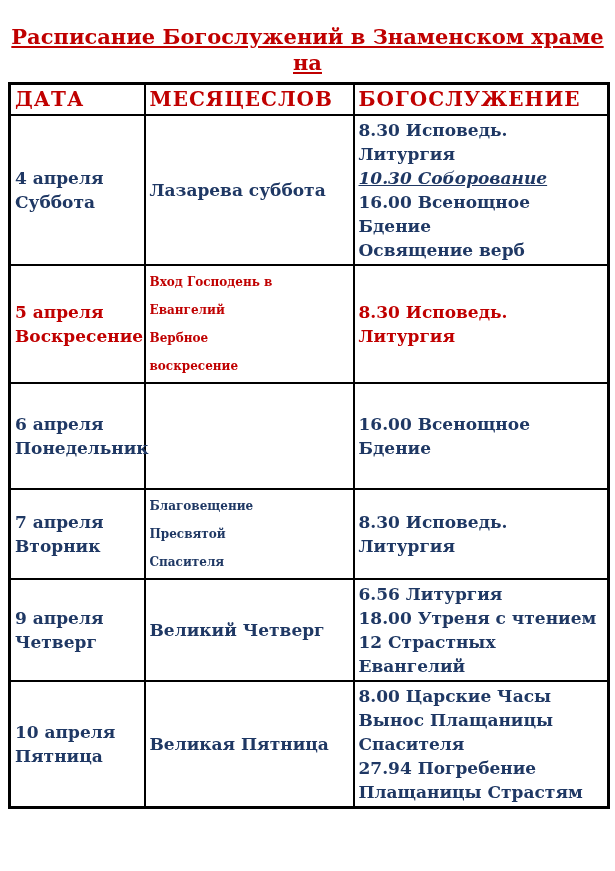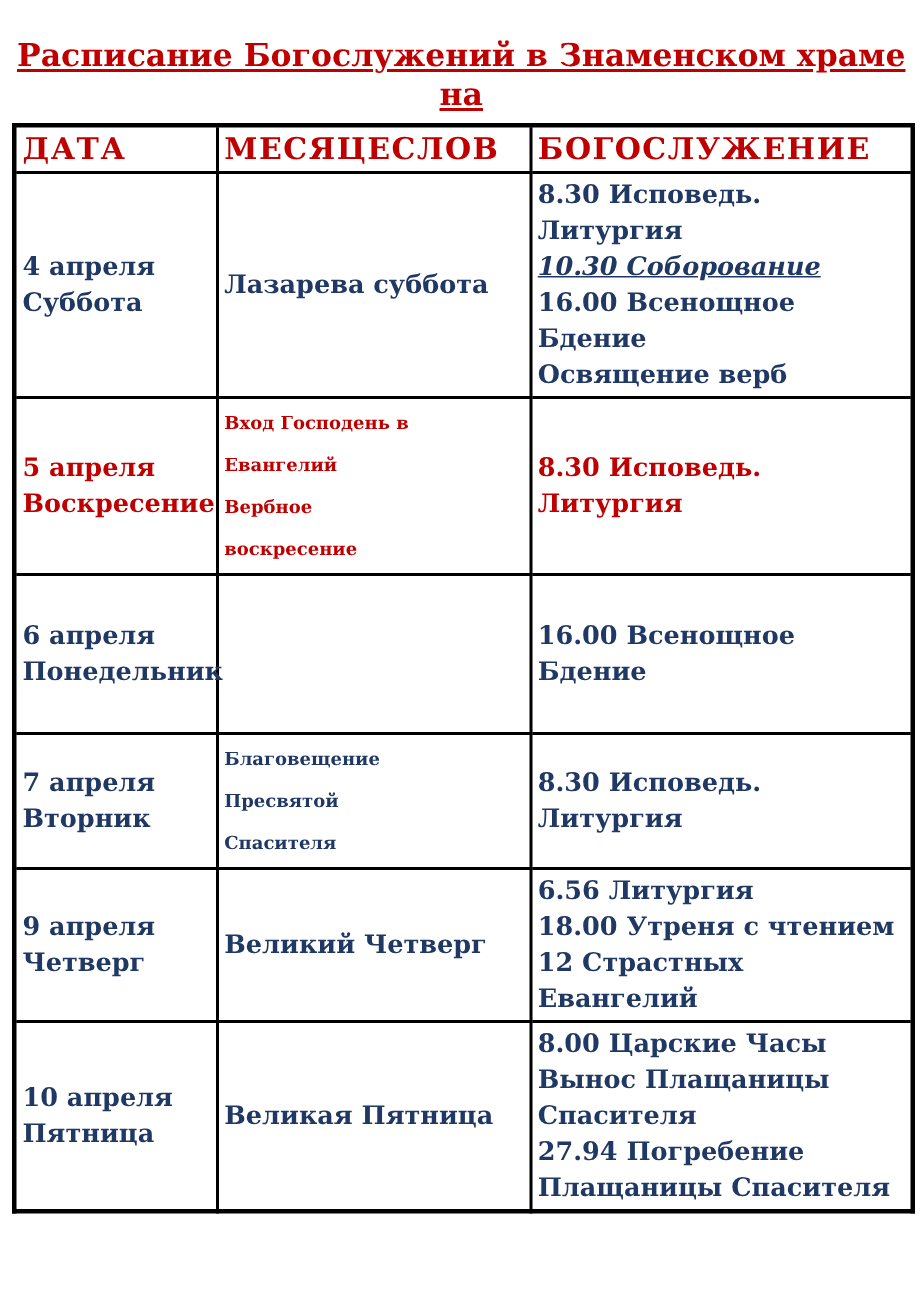--- a/index.html
+++ b/index.html
@@ -166,17 +166,17 @@
           <div class="line">Пятница</div>
         </td>
         <td>
           <div class="line">Великая Пятница</div>
         </td>
         <td>
           <div class="line">8.00 Царские Часы</div>
           <div class="line">Вынос Плащаницы</div>
           <div class="line">Спасителя</div>
           <div class="line">27.94 Погребение</div>
-          <div class="line">Плащаницы Спасителя</div>
+          <div class="line">Плащаницы Страстям</div>
         </td>
       </tr>
     </tbody>
 </table>
 
 </body></html>

